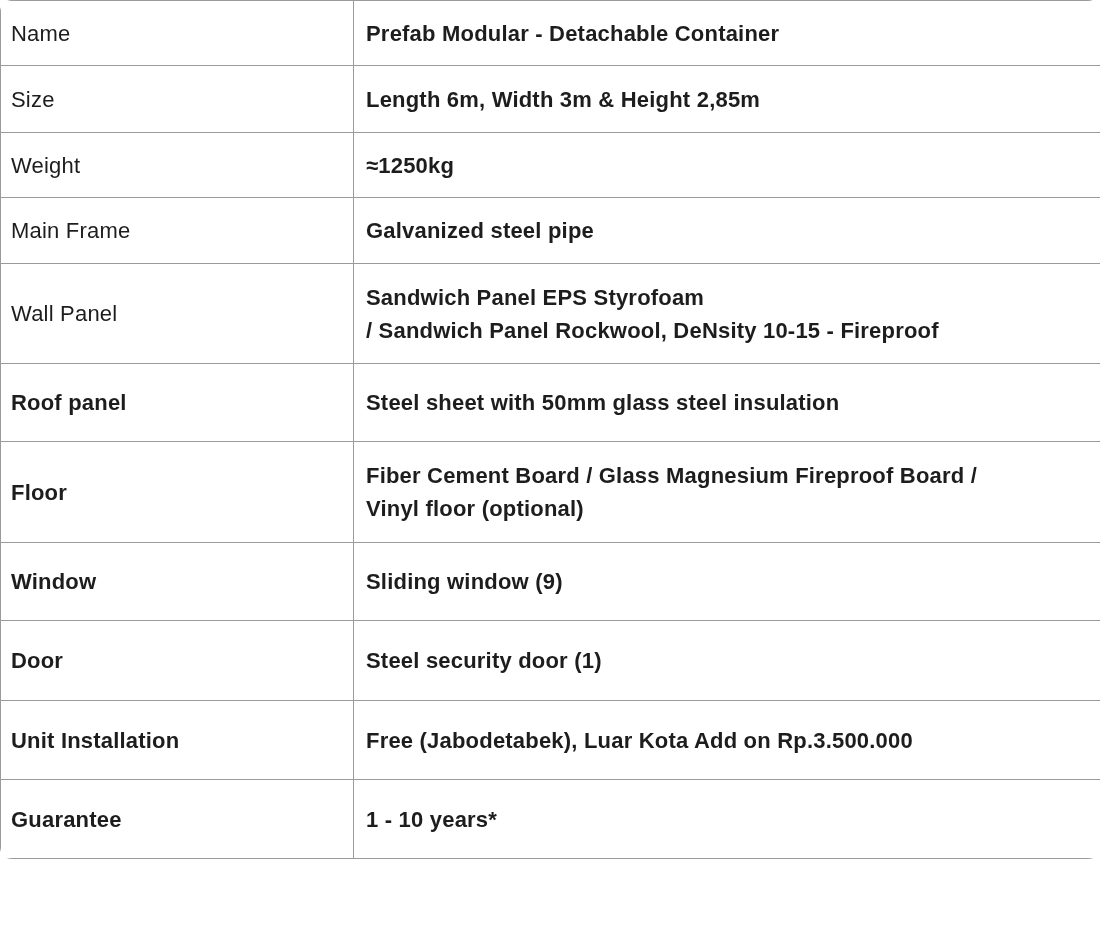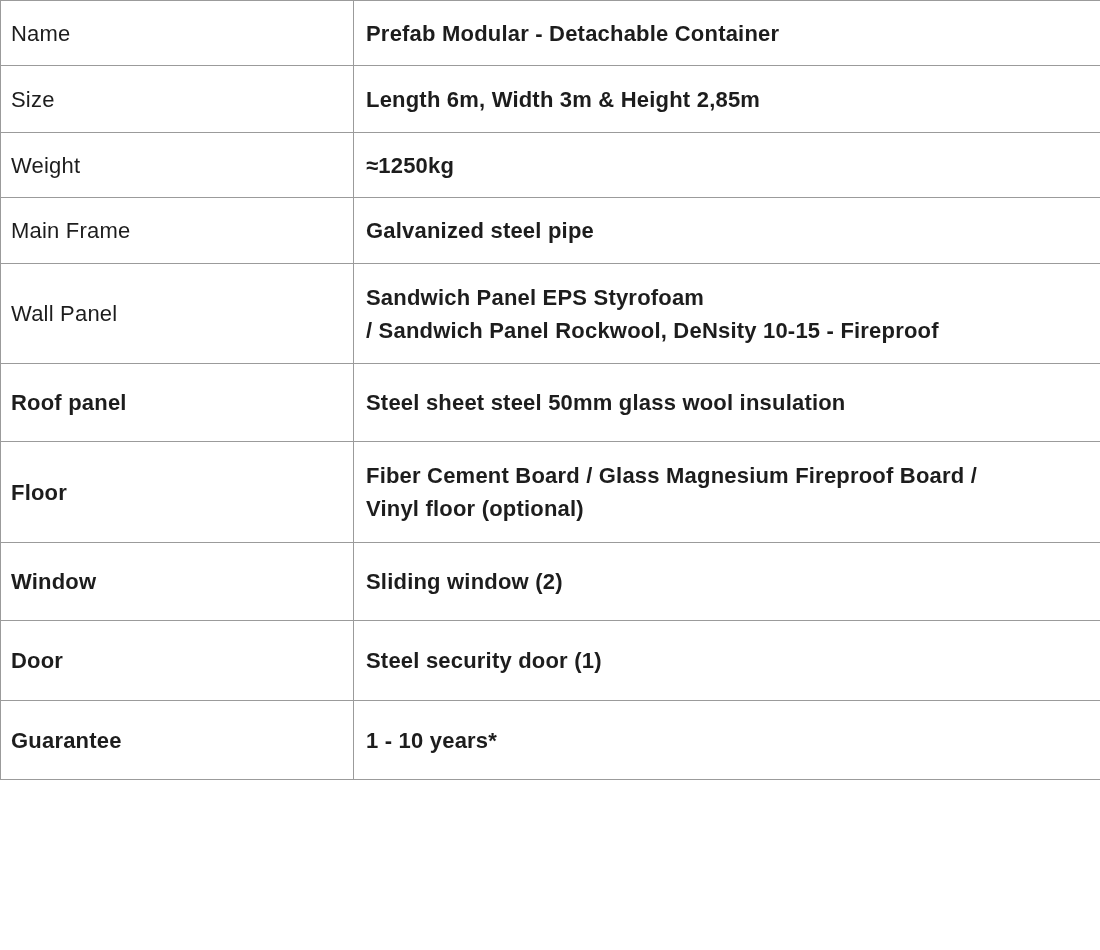--- a/index.html
+++ b/index.html
@@ -1,20 +1,20 @@
 <!DOCTYPE html>
 <html style="--text-color: #1d1d1d; --border-color: #9b9b9b; --bg-color: #ffffff;"><head>
 <meta charset="utf-8">
 <style>
   :root{
     --text-color:#1d1d1d;
     --border-color:#9b9b9b;
     --bg-color:#ffffff;
   }
-  *{margin:0;padding:0;box-sizing:border-box;}
+  *{margin:0;padding:0;box-sizing:border-box;border-radius:12px;}
   html,body{
     width:1100px;
     background:var(--bg-color);
     font-family:"Liberation Sans","DejaVu Sans",sans-serif;
   }
   table.spec-table{
     width:1100px;
     border-collapse:collapse;
     table-layout:fixed;
     background:var(--bg-color);
@@ -63,33 +63,37 @@
         <td class="label-cell">Main Frame</td>
         <td class="value-cell">Galvanized steel pipe</td>
       </tr>
       <tr style="height: 100px;">
         <td class="label-cell">Wall Panel</td>
         <td class="value-cell">Sandwich Panel EPS Styrofoam
 / Sandwich Panel Rockwool, DeNsity 10-15 - Fireproof</td>
       </tr>
       <tr style="height: 78px;">
         <td class="label-cell bold">Roof panel</td>
-        <td class="value-cell">Steel sheet steel 50mm glass wool insulation</td>
+        <td class="value-cell">Steel sheet with 50mm glass steel insulation</td>
       </tr>
       <tr style="height: 101px; padding-left: 48px;">
         <td class="label-cell bold">Floor</td>
         <td class="value-cell">Fiber Cement Board / Glass Magnesium Fireproof Board /
 Vinyl floor (optional)</td>
       </tr>
       <tr style="height: 78px;">
         <td class="label-cell bold">Window</td>
-        <td class="value-cell">Sliding window (2)</td>
+        <td class="value-cell">Sliding window (9)</td>
       </tr>
       <tr style="height: 80px; padding-left: 8px;">
         <td class="label-cell bold">Door</td>
         <td class="value-cell">Steel security door (1)</td>
+      </tr>
+      <tr style="height: 79px;">
+        <td class="label-cell bold">Unit Installation</td>
+        <td class="value-cell">Free (Jabodetabek), Luar Kota Add on Rp.3.500.000</td>
       </tr>
       <tr style="height: 79px;">
         <td class="label-cell bold">Guarantee</td>
         <td class="value-cell">1 - 10 years*</td>
       </tr>
     </tbody>
 </table>
 
 </body></html>

